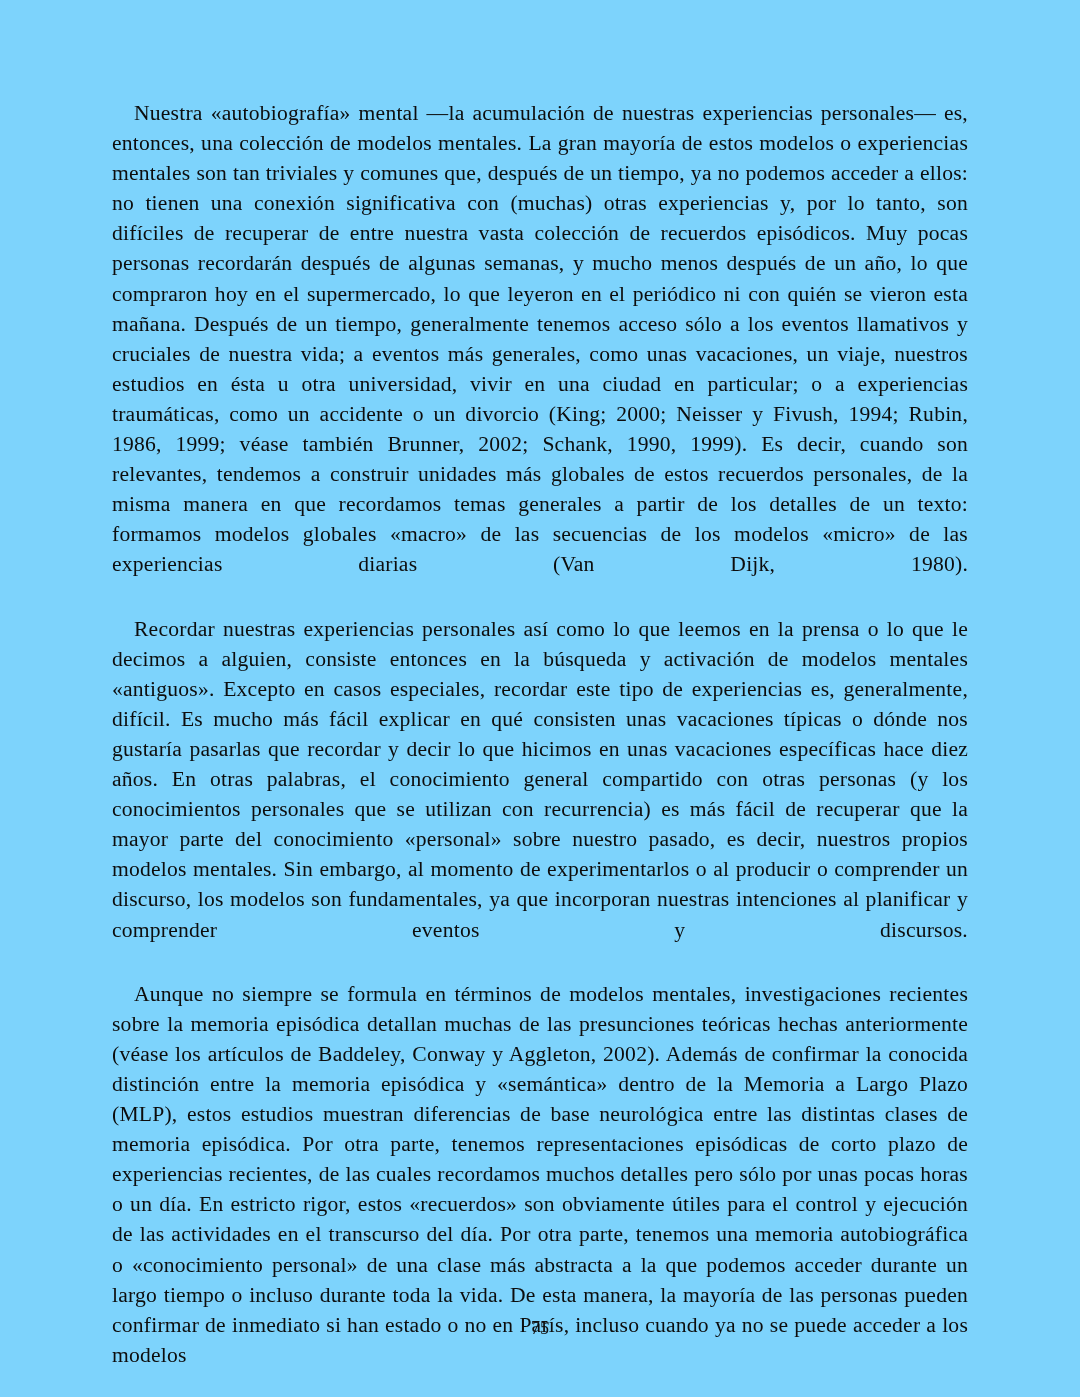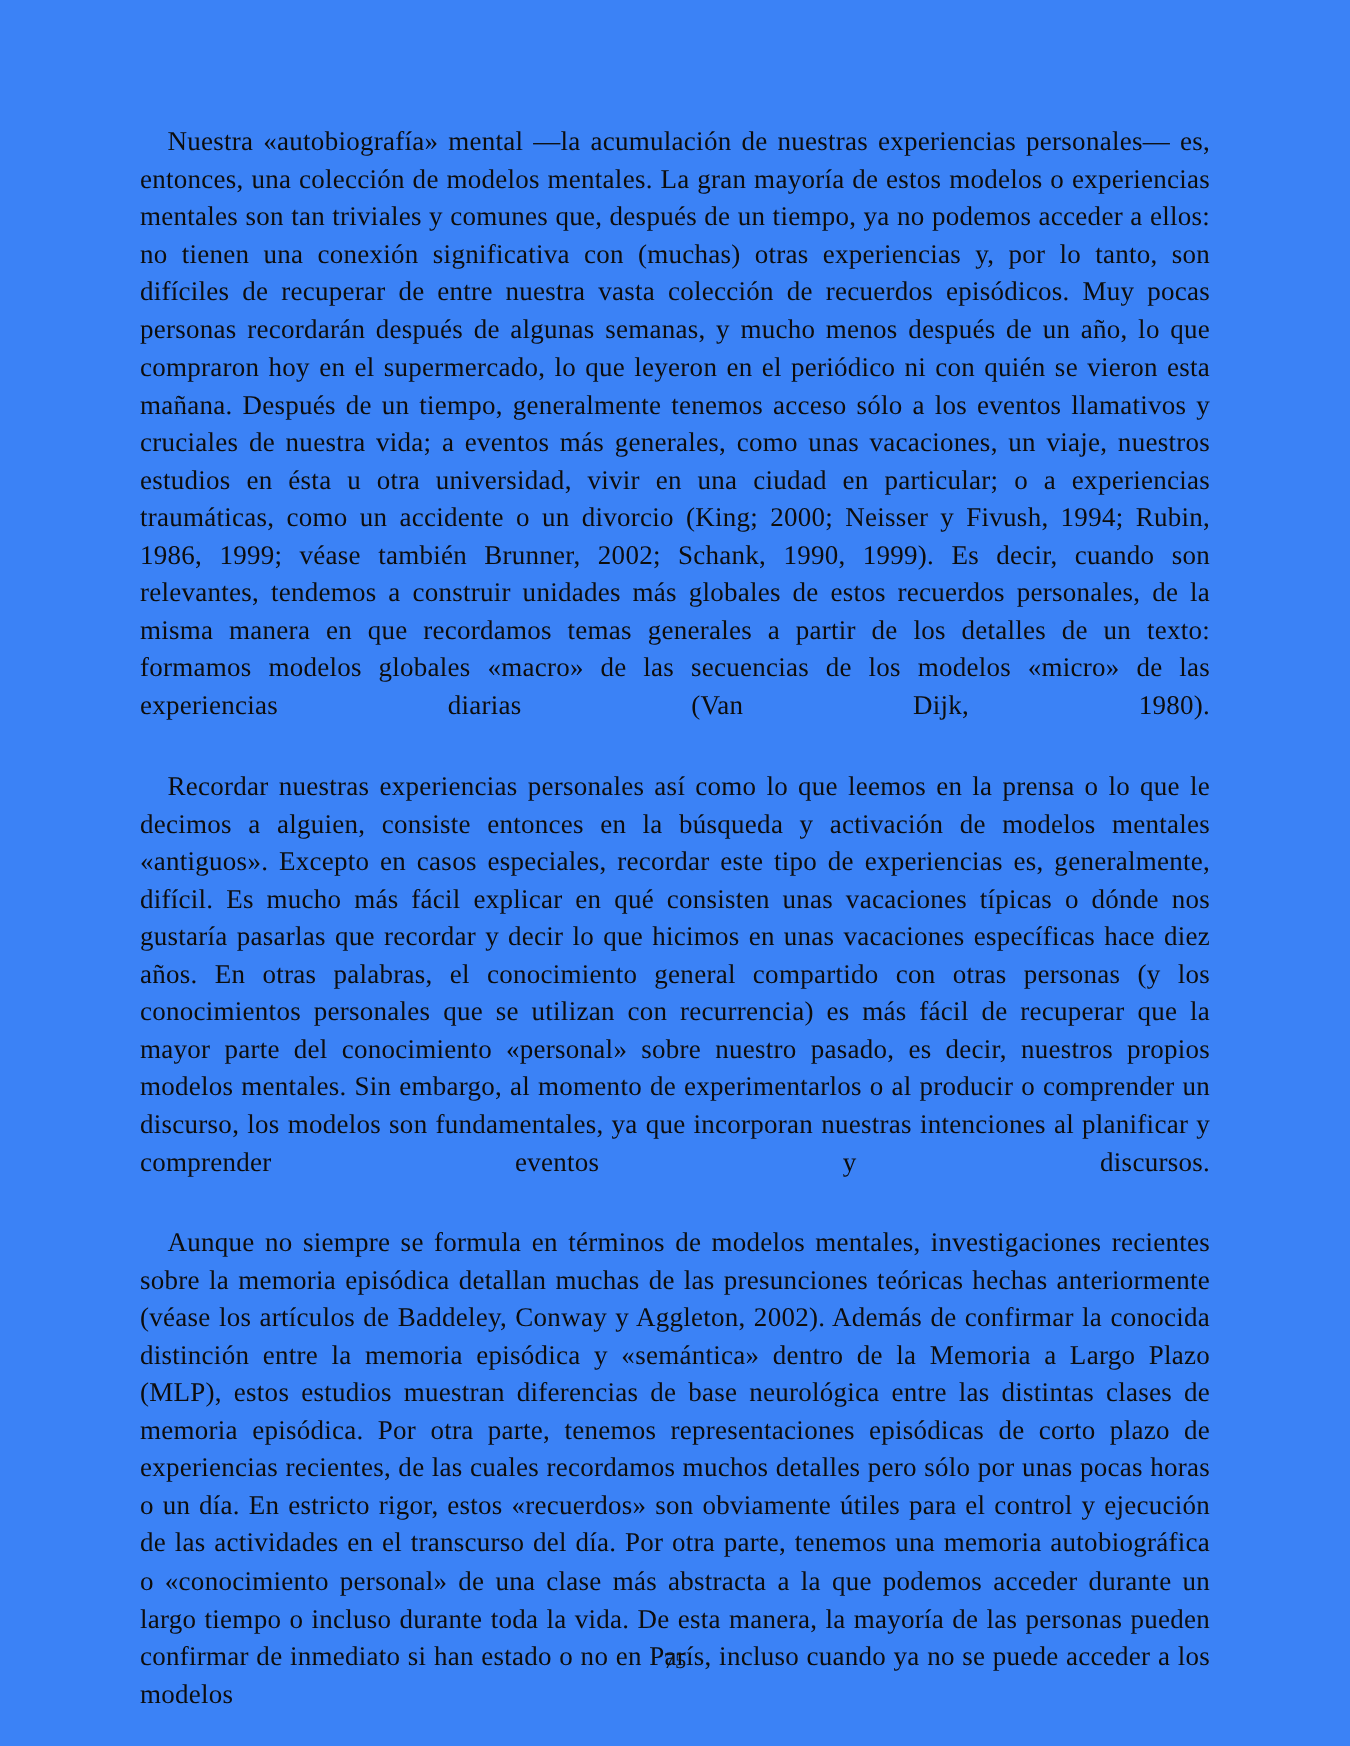--- a/index.html
+++ b/index.html
@@ -6,21 +6,21 @@
   html, body {
     margin: 0;
     padding: 0;
     background: #ffffff;
   }
   .page {
     position: relative;
     width: 1080px;
     height: 1397px;
     margin: 0 auto;
-    background: #3b82f6;
+    background: #7dd3fc;
     overflow: hidden;
     font-family: "Liberation Serif", "DejaVu Serif", serif;
     color: #111111;
   }
   .text-column {
     position: absolute;
     left: 112px;
     top: 98px;
     width: 856px;
   }

